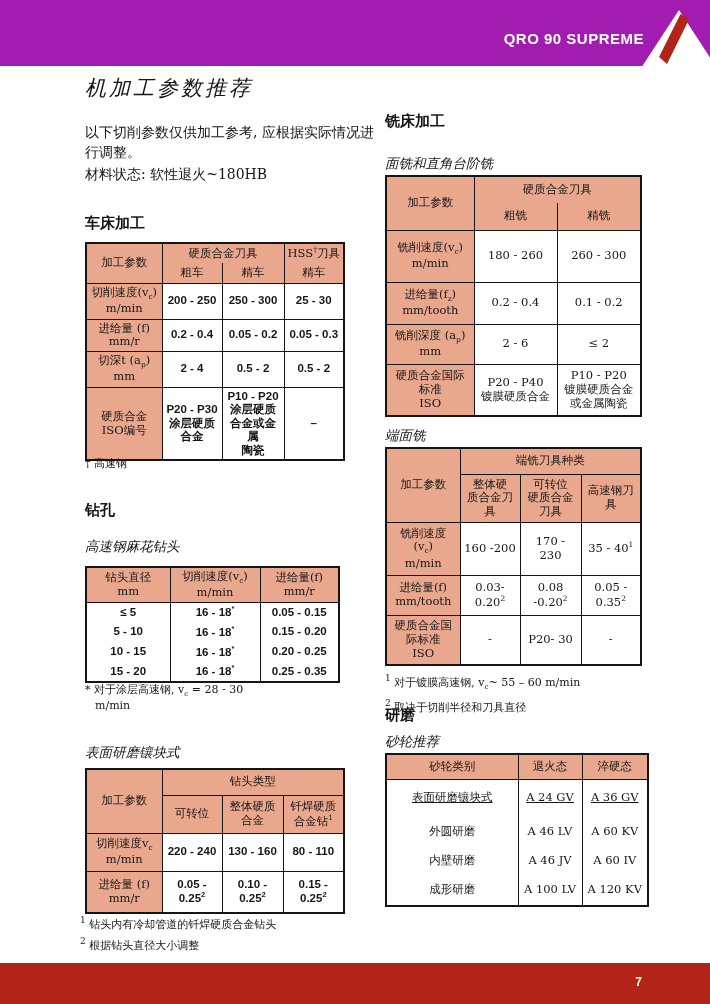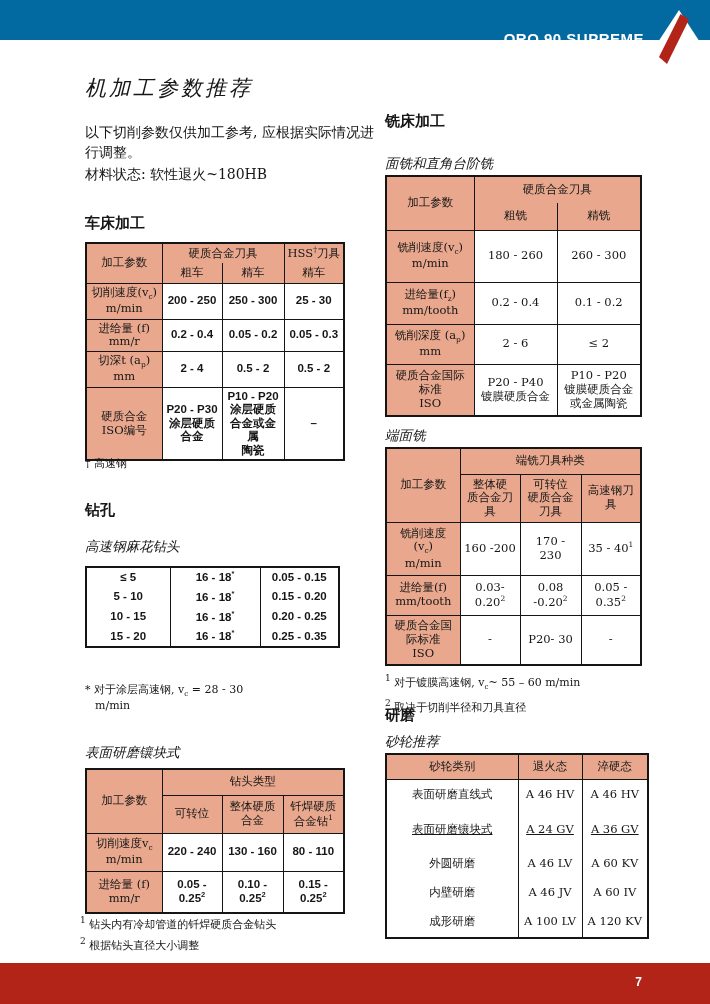--- a/index.html
+++ b/index.html
@@ -1,19 +1,19 @@
 <!DOCTYPE html>
 <html><head>
 <meta charset="utf-8">
 <style>
   html,body{margin:0;padding:0;background:#fff;}
   .page{position:relative;width:710px;height:1004px;background:#ffffff;overflow:hidden;
         font-family:"DejaVu Serif",serif;color:#161616;}
   
-  .topbar{position:absolute;top:0;left:0;width:710px;height:40px;background:#0369a1;}
+  .topbar{position:absolute;top:0;left:0;width:710px;height:66px;background:#a21caf;}
   .brand{position:absolute;top:30px;right:66px;color:#ffffff;
          font-family:"Liberation Sans","DejaVu Sans",sans-serif;font-weight:bold;
          font-size:15px;letter-spacing:0.5px;}
   .logo{position:absolute;top:0;right:0;width:74px;height:76px;}
   .botbar{position:absolute;bottom:0;left:0;width:710px;height:41px;background:#b22318;}
   .pagenum{position:absolute;top:12px;right:68px;color:#ffffff;
            font-family:"Liberation Sans","DejaVu Sans",sans-serif;font-weight:bold;font-size:12px;}
   
   .abs{position:absolute;}
   .title{left:85px;top:74px;font-size:21px;letter-spacing:3px;font-style:italic;}
@@ -110,20 +110,25 @@
   <div class="abs h1" style="left:85px;top:501px;">钻孔</div>
   <div class="abs h2" style="left:85px;top:538px;font-style:italic;">高速钢麻花钻头</div>
 
   <table class="tbl open-body abs" style="left:85px;top:566px;width:253px;">
     <colgroup>
         <col style="width:84px">
         <col style="width:90px">
         <col style="width:79px">
       </colgroup>
     <tbody>
+        <tr style="height:34px;">
+      <td class="hd">钻头直径<br>mm</td>
+      <td class="hd">切削速度(v<sub>c</sub>)<br>m/min</td>
+      <td class="hd">进给量(f)<br>mm/r</td>
+    </tr>
     <tr class="b" style="height:20px;">
       <td class="vs">≤ 5</td>
       <td class="vs">16 - 18<sup>*</sup></td>
       <td class="vs">0.05 - 0.15</td>
     </tr>
     <tr class="b" style="height:20px;margin-top:16px;">
       <td class="vs">5 - 10</td>
       <td class="vs">16 - 18<sup>*</sup></td>
       <td class="vs">0.15 - 0.20</td>
     </tr>
@@ -278,25 +283,20 @@
         <col style="width:132px">
         <col style="width:64px">
         <col style="width:66px">
       </colgroup>
     <tbody>
         <tr style="height:25px;">
       <td class="hd">砂轮类别</td>
       <td class="hd">退火态</td>
       <td class="hd">淬硬态</td>
     </tr>
-    <tr class="b" style="height:32px;">
-      <td>表面研磨直线式</td>
-      <td>A 46 HV</td>
-      <td>A 46 HV</td>
-    </tr>
     <tr class="b" style="height:38px;text-decoration:underline;">
       <td>表面研磨镶块式</td>
       <td>A 24 GV</td>
       <td>A 36 GV</td>
     </tr>
     <tr class="b" style="height:30px;">
       <td>外圆研磨</td>
       <td>A 46 LV</td>
       <td>A 60 KV</td>
     </tr>

